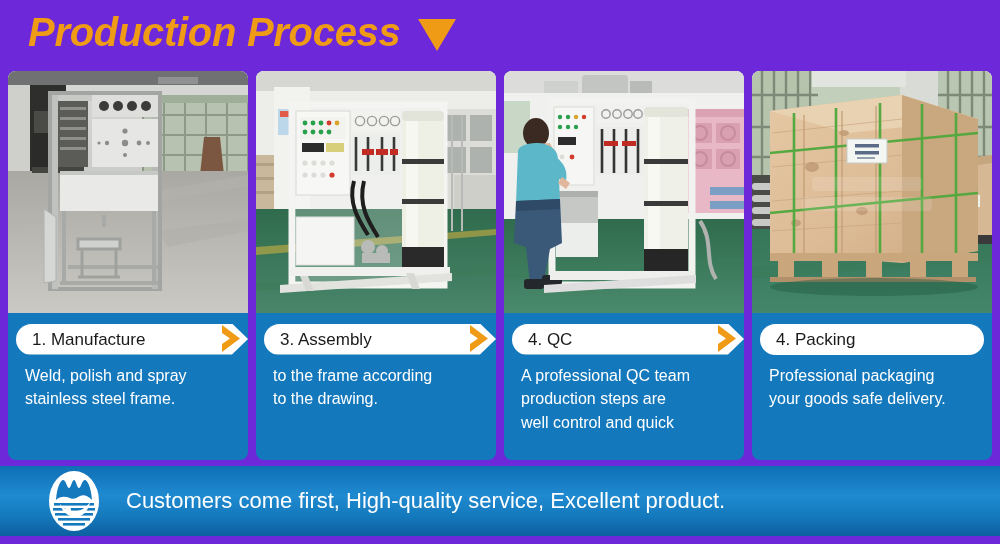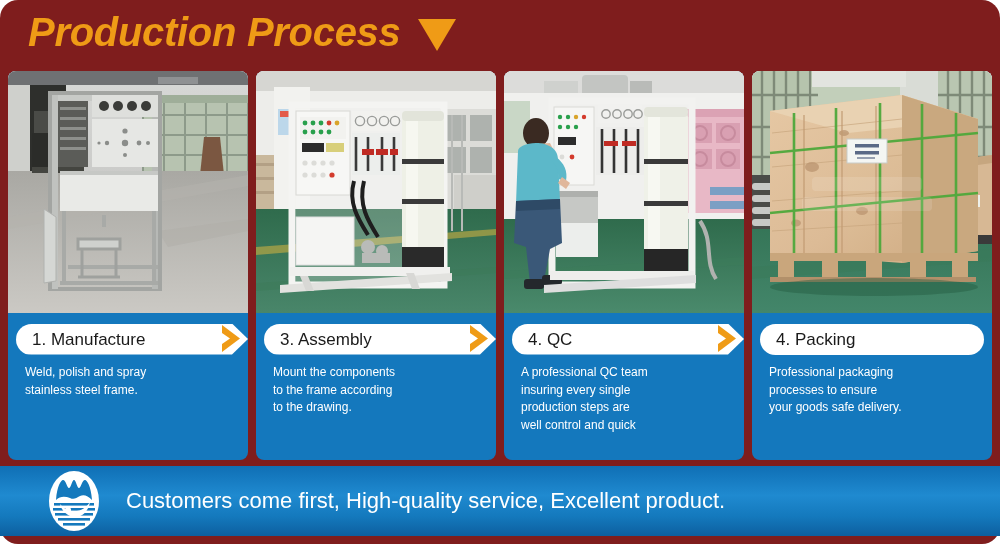--- a/index.html
+++ b/index.html
@@ -3,21 +3,21 @@
 <meta charset="utf-8">
 <title>Production Process</title>
 <style>
   * { box-sizing: border-box; margin: 0; padding: 0; }
   html, body {
     width: 1000px; height: 544px;
     background: #ffffff;
     font-family: "Liberation Sans", sans-serif;
     overflow: hidden;
   }
-  #page { position: relative; width: 1000px; height: 544px; background: #7f1d1d; border-radius: 18px; }
+  #page { position: relative; width: 1000px; height: 544px; background: #6d28d9; }
 
   
   #header {
     position: absolute; left: 0; top: 0; width: 1000px; height: 64px;
     display: flex; align-items: center; padding-left: 28px;
   }
   #header-title {
     font-size: 40px; font-weight: bold; font-style: italic;
     color: #ef9b16; letter-spacing: -0.3px; line-height: 1;
     white-space: nowrap;
@@ -66,21 +66,21 @@
     font-size: 17px; color: #1a1a1a; line-height: 1; white-space: nowrap;
   }
   .arrow {
     position: absolute; right: 6px; top: 1px;
     width: 22px; height: 29px;
   }
   .arrow svg { display: block; }
 
   
   .desc {
-    color: #ffffff; font-size: 12px; line-height: 1.46;
+    color: #ffffff; font-size: 16px; line-height: 1.46;
     padding: 9px 10px 0 17px;
   }
   .desc div { white-space: nowrap; }
 
   
   #banner {
     position: absolute; left: 0; top: 466px; width: 1000px; height: 70px;
     background: linear-gradient(to bottom, #0f6fb5 0%, #1f8ad0 42%, #1479bd 72%, #0d5f9f 100%);
     display: flex; align-items: center;
   }
@@ -339,21 +339,20 @@
         <div class="label-pill">
           <span class="label-text">3. Assembly</span>
         </div>
         <div class="arrow">
           <svg width="22" height="29" viewBox="0 0 22 29">
             <path d="M2 1 L20 14.5 L2 28 L2 20 L10 14.5 L2 9 Z" fill="#ef9b16"></path>
           </svg>
         </div>
       </div>
       <div class="desc">
-        <div>Mount the components</div>
         <div>to the frame according</div>
         <div>to the drawing.</div>
       </div>
     </div>
 
     <div class="card">
       <div class="photo">
         <svg viewBox="0 0 240 242" preserveAspectRatio="xMidYMid slice">
           <defs>
             <linearGradient id="p3floor" x1="0" y1="0" x2="0" y2="1">
@@ -462,21 +461,20 @@
           <span class="label-text">4. QC</span>
         </div>
         <div class="arrow">
           <svg width="22" height="29" viewBox="0 0 22 29">
             <path d="M2 1 L20 14.5 L2 28 L2 20 L10 14.5 L2 9 Z" fill="#ef9b16"></path>
           </svg>
         </div>
       </div>
       <div class="desc">
         <div>A professional QC team</div>
-        <div>insuring every single</div>
         <div>production steps are</div>
         <div>well control and quick</div>
       </div>
     </div>
 
     <div class="card">
       <div class="photo">
         <svg viewBox="0 0 240 242" preserveAspectRatio="xMidYMid slice">
           <defs>
             <linearGradient id="p4floor" x1="0" y1="0" x2="0" y2="1">
@@ -593,21 +591,20 @@
           <ellipse cx="122" cy="216" rx="104" ry="9" fill="#245c41" opacity="0.45"></ellipse>
         </svg>
       </div>
       <div class="label-row">
         <div class="label-pill" style="border-radius:16px; clip-path:none; margin-right:8px;">
           <span class="label-text">4. Packing</span>
         </div>
       </div>
       <div class="desc">
         <div>Professional packaging</div>
-        <div>processes to ensure</div>
         <div>your goods safe delivery.</div>
       </div>
     </div>
 
   </div>
 
   <div id="banner">
     <div id="banner-logo">
       <svg width="52" height="62" viewBox="0 0 52 62">
         <ellipse cx="26" cy="31" rx="25" ry="30" fill="#ffffff"></ellipse>

